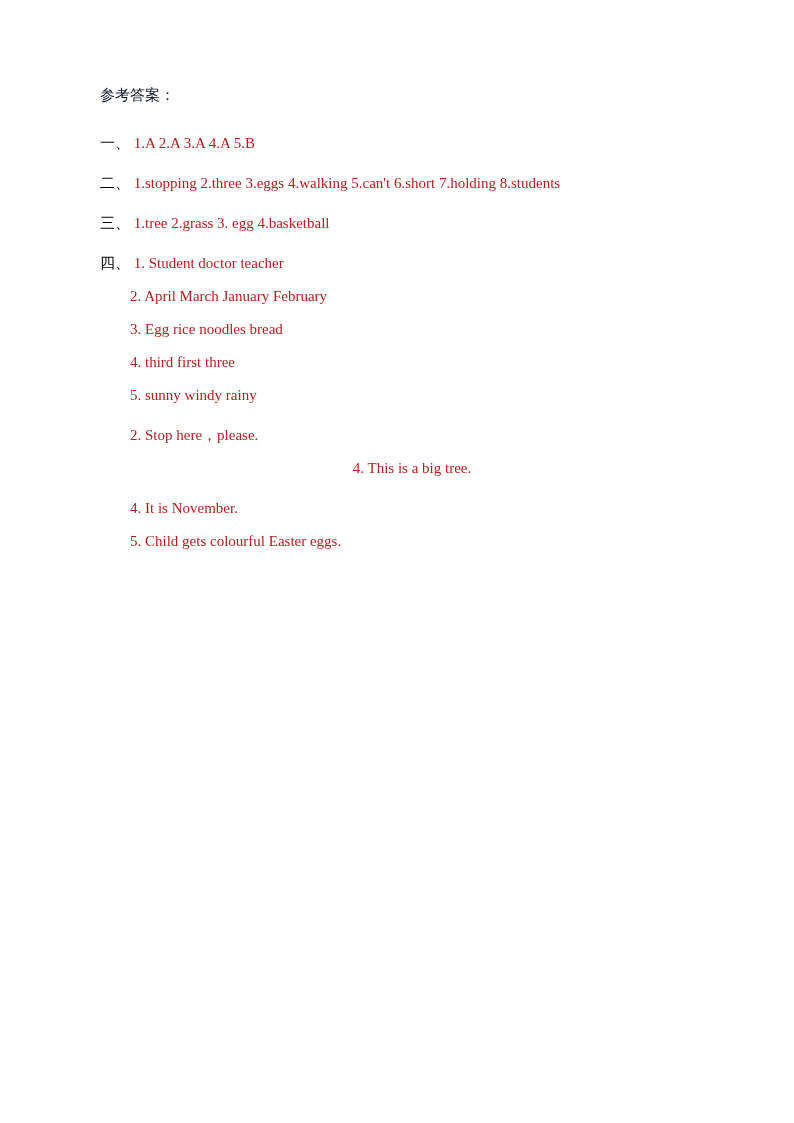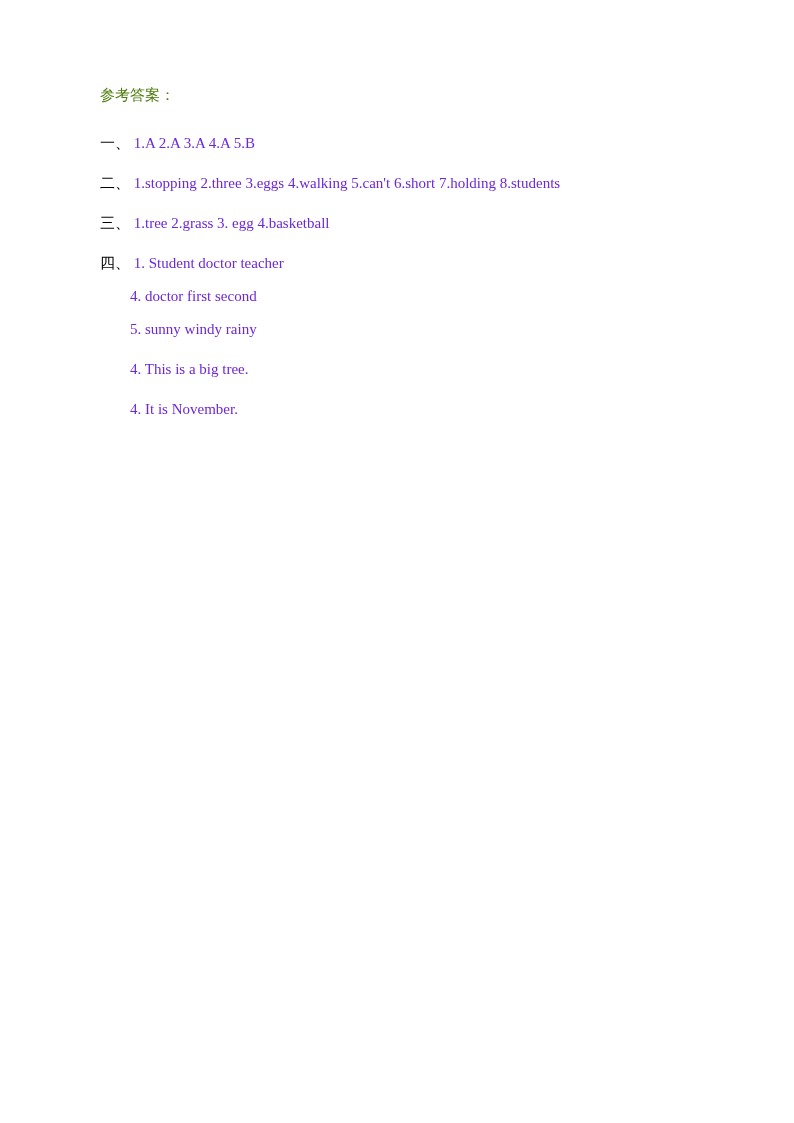--- a/index.html
+++ b/index.html
@@ -13,32 +13,32 @@
       font-family: "SimSun", "宋体", serif;
       font-size: 15px;
       color: #000000;
       width: 794px;
       min-height: 1123px;
       padding: 80px 100px;
     }
 
     .title {
       font-size: 15px;
-      color: #4d7c0f;
+      color: #0f172a;
       margin-bottom: 18px;
       font-family: "SimSun", "宋体", serif;
     }
 
     .section {
       margin-bottom: 10px;
       line-height: 1.9;
     }
 
     .answer-text {
-      color: #6d28d9;
+      color: #b91c1c;
       font-family: "Times New Roman", "SimSun", serif;
     }
 
     .label {
       color: #000000;
       font-family: "SimSun", "宋体", serif;
     }
 
     p {
       margin-bottom: 3px;
@@ -73,34 +73,50 @@
   </p>
 </div>
 
 <div class="section">
   <p>
     <span class="label">四、</span>
     <span class="answer-text">1. </span>
     <span class="answer-text">Student  doctor  teacher</span>
   </p>
   <p style="padding-left: 2em;">
+    <span class="answer-text">2. </span>
+    <span class="answer-text">April    March    January    February</span>
+  </p>
+  <p style="padding-left: 2em;">
+    <span class="answer-text">3. </span>
+    <span class="answer-text">Egg    rice    noodles    bread</span>
+  </p>
+  <p style="padding-left: 2em;">
     <span class="answer-text">4. </span>
-    <span class="answer-text">doctor    first    second</span>
+    <span class="answer-text">third    first    three</span>
   </p>
   <p style="padding-left: 2em;">
     <span class="answer-text">5. </span>
     <span class="answer-text">sunny    windy    rainy</span>
   </p>
 </div>
 
 <div class="section">
   <p style="padding-left: 2em;">
+    <span class="answer-text">2. </span>
+    <span class="answer-text">Stop here，please.</span>
+  </p>
+  <p style="padding-left: 2em; text-align: center;">
     <span class="answer-text">4. </span>
     <span class="answer-text">This is a big tree.</span>
   </p>
 </div>
 
 <div class="section">
   <p style="padding-left: 2em;">
     <span class="answer-text">4. </span>
     <span class="answer-text">It is November.</span>
   </p>
+  <p style="padding-left: 2em;">
+    <span class="answer-text">5. </span>
+    <span class="answer-text">Child gets colourful Easter eggs.</span>
+  </p>
 </div>
 
 </body></html>

